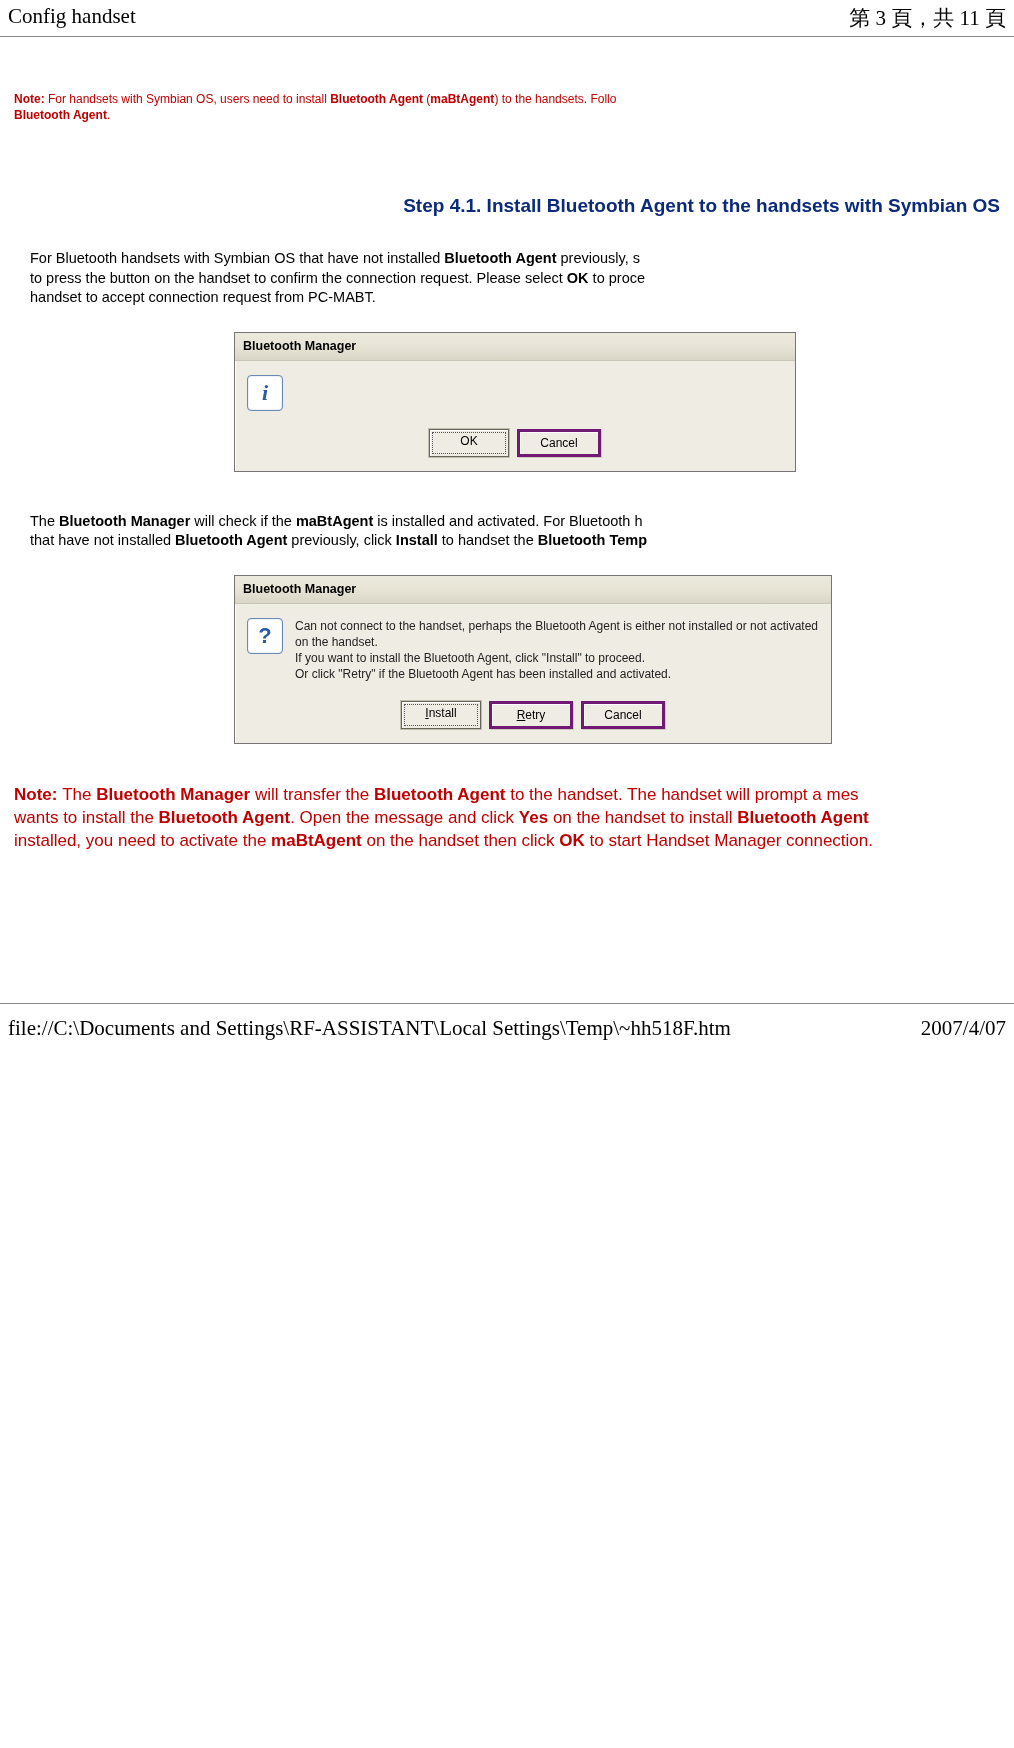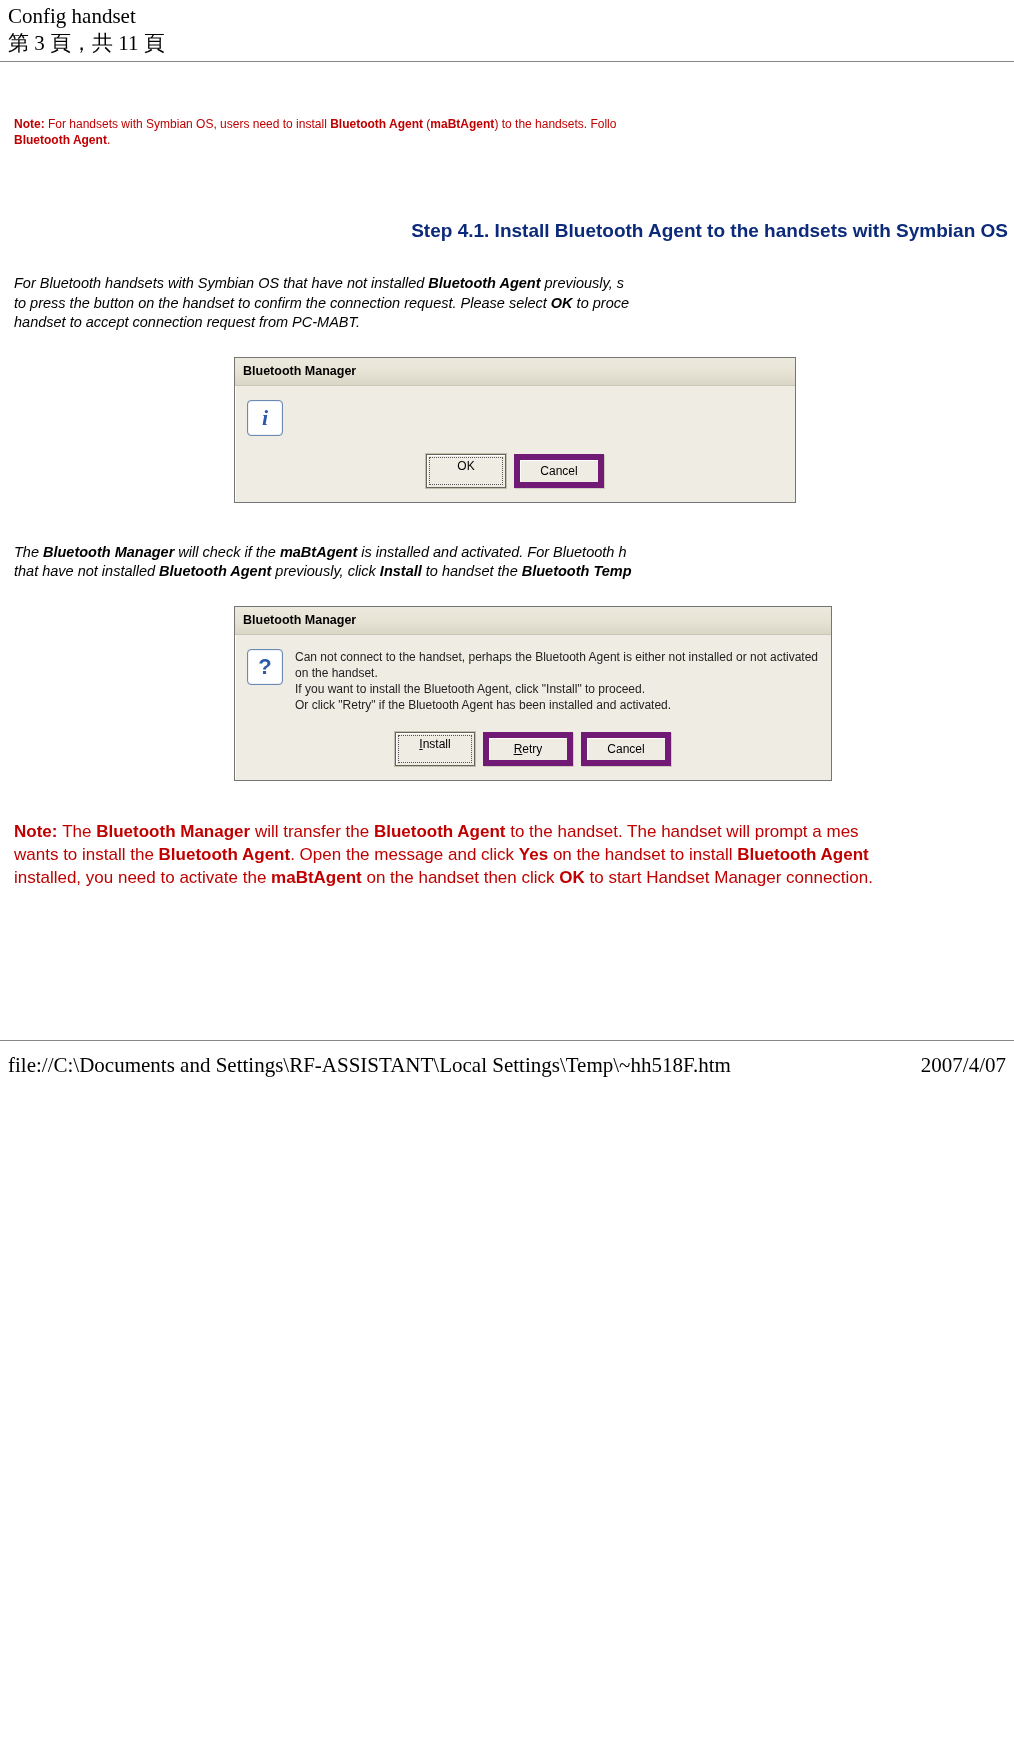--- a/index.html
+++ b/index.html
@@ -10,44 +10,42 @@
     color: #000;
     width: 1014px;
   }
   .page-header {
     display: flex;
     justify-content: space-between;
     padding: 4px 8px;
     font-family: "Times New Roman", serif;
     font-size: 21px;
     border-bottom: 1px solid #888;
-    flex-direction: column;
   }
   .page-body {
-    padding: 14px 6px 0 14px;
+    padding: 14px 14px 0 14px;
     font-size: 14.5px;
     line-height: 1.35;
   }
   .note-block {
     color: #c00000;
     font-size: 12px;
     margin-bottom: 70px;
     margin-top: 40px;
   }
   .note-block b { color: #c00000; }
   .section-title {
     color: #0b2a7a;
     font-weight: bold;
     font-size: 19px;
     margin: 40px 0 30px 0;
     text-align: right;
   }
   .body-para {
-    margin: 20px 0 18px 0;
-    font-style: italic;
+    margin: 20px 0 18px 16px;
   }
   .dialog-wrap {
     margin: 24px 0 40px 220px;
   }
   .dialog {
     border: 1px solid #757575;
     background: #efede3;
     box-shadow: 1px 1px 0 #fff inset;
     position: relative;
   }
@@ -103,21 +101,21 @@
     gap: 8px;
     padding: 2px 0 14px 0;
   }
   .dlg-btn {
     font-family: Tahoma, Arial, sans-serif;
     font-size: 12px;
     padding: 3px 0;
     width: 78px;
     text-align: center;
     background: #efede3;
-    border: 6px solid #701a75;
+    border: 3px solid #701a75;
     box-shadow: 1px 1px 0 #fff inset, 1px 1px 0 #cfccbd;
   }
   .dlg-btn.default {
     outline: 1px dotted #555;
     outline-offset: -4px;
     border: 1px solid #67645a;
     box-shadow: 0 0 0 1px #c2bfae, 1px 1px 0 #fff inset;
   }
   u.accel { text-decoration: underline; }
   .bottom-note {

